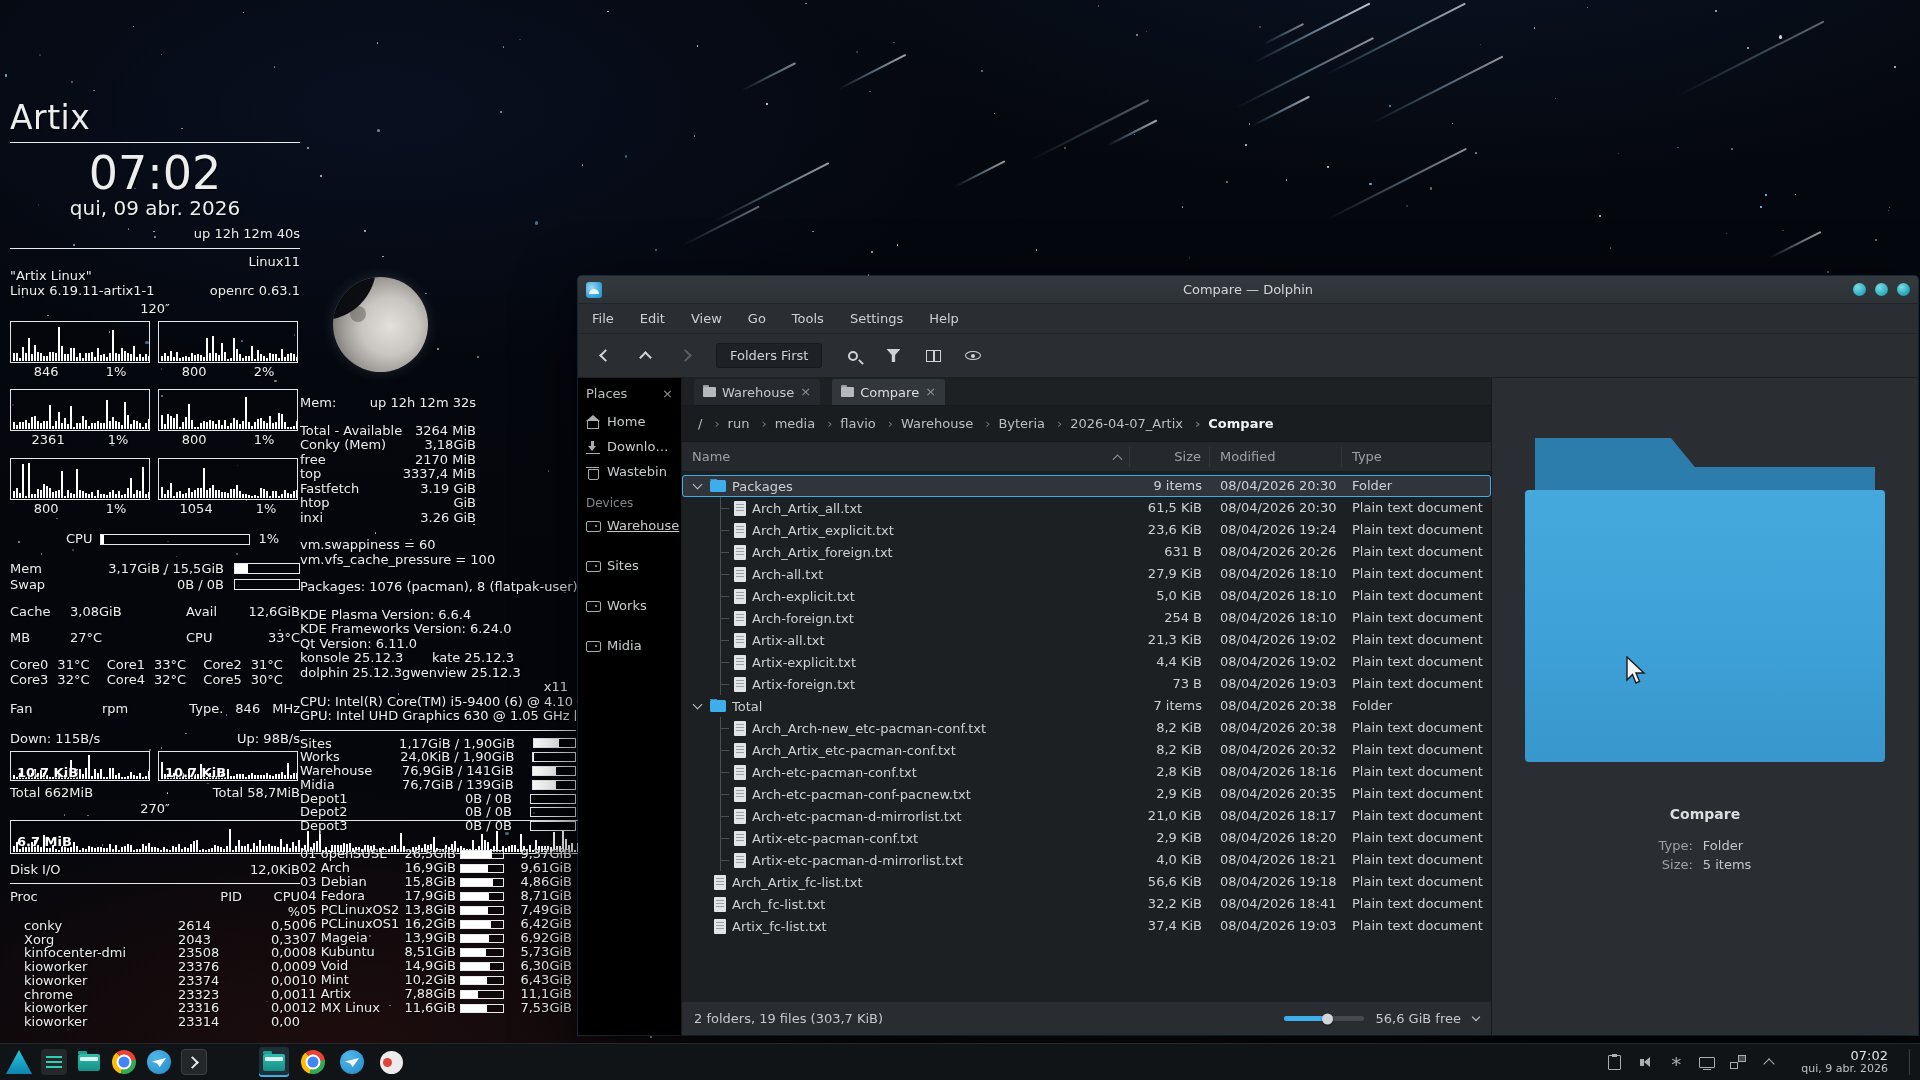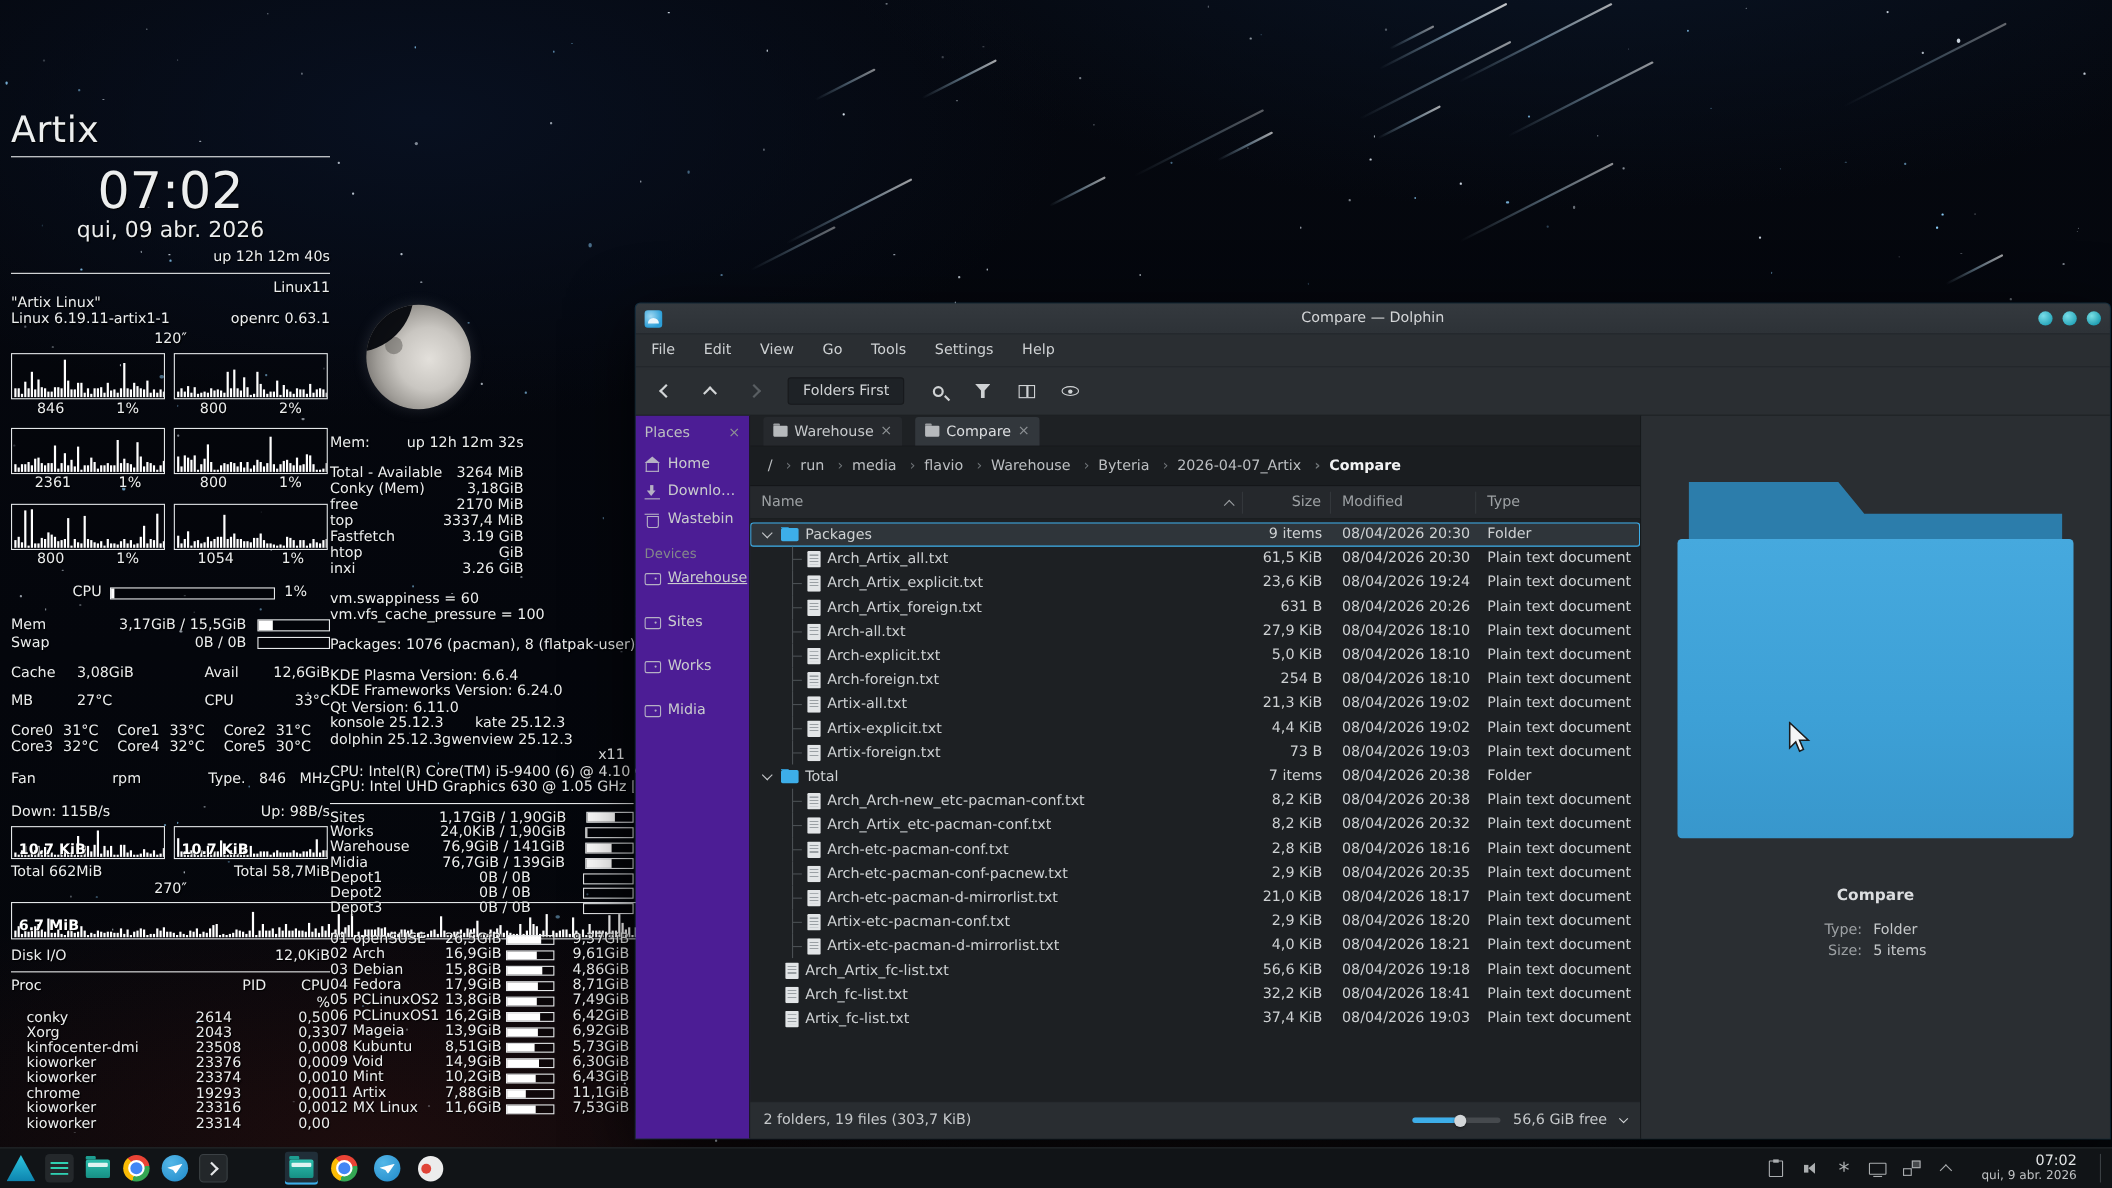--- a/index.html
+++ b/index.html
@@ -58,21 +58,21 @@
   .ph span:nth-child(2){margin-left:auto;width:64px;text-align:right}
   .ph span:nth-child(3){width:58px;text-align:right}
   .ph{display:flex}
   .proc{display:flex;line-height:13.7px}
   .proc .n{flex:1;padding-left:14px}.proc .p{width:64px;text-align:left}.proc .c{width:58px;text-align:right}
   
   #conky2{left:300px;top:396px;width:276px}
   .t172{width:176px}
   .apps{width:214px}
   .mnt{display:flex;align-items:center;line-height:13.8px}
-  .mnt .l{width:106px}.mnt .v{flex:1;text-align:center;padding-right:18px}
+  .mnt .l{width:106px}.mnt .v{flex:1;text-align:right;padding-right:18px}
   .mnt .bar{width:46px;height:10px}
   .dst{display:flex;align-items:center;line-height:14px}
   .dst .n{width:94px}.dst .u{width:62px;text-align:right}
   .dst .bar{width:44px;height:9px;margin:0 4px}
   .dst .f{width:64px;text-align:right}
   .gpu-clip{overflow:hidden;width:276px}
   #moon{position:absolute;left:333px;top:277px;width:95px;height:95px;border-radius:50%;overflow:hidden;
     background:radial-gradient(circle at 60% 52%, #e3e0db 0%, #c9c6c1 38%, #a09d98 62%, #6e6b67 85%, #4a4845 100%);
     box-shadow:0 0 14px rgba(200,210,220,.15)}
   #moon::before{content:'';position:absolute;left:18%;top:30%;width:16px;height:16px;border-radius:50%;background:rgba(90,88,84,.5)}
@@ -104,21 +104,21 @@
   .ffbtn{background:#1e2226;border:1px solid #17191c;border-radius:3px;padding:4px 13px;color:#d0d3d5;margin:0 6px}
   .ic-search{width:10px;height:10px;border:2px solid #cfd2d4;border-radius:50%;position:relative;display:block}
   .ic-search::after{content:'';position:absolute;left:8px;top:8px;width:6px;height:2px;background:#cfd2d4;transform:rotate(45deg)}
   .ic-filter{width:14px;height:13px;display:block;background:#cfd2d4;clip-path:polygon(0 0,100% 0,62% 46%,62% 100%,38% 100%,38% 46%)}
   .ic-split{width:15px;height:12px;display:block;border:1.5px solid #cfd2d4;position:relative}
   .ic-split::after{content:'';position:absolute;left:50%;top:0;bottom:0;width:1.5px;background:#cfd2d4}
   .ic-eye{width:16px;height:9px;display:block;border:1.5px solid #cfd2d4;border-radius:50%;position:relative}
   .ic-eye::after{content:'';position:absolute;left:50%;top:50%;width:4px;height:4px;border-radius:50%;background:#cfd2d4;transform:translate(-50%,-50%)}
   .wbody{flex:1;display:flex;min-height:0}
   
-  .places{width:104px;background:#4c1d95;border-right:1px solid #17191b;padding:6px 0;display:flex;flex-direction:column}
+  .places{width:104px;background:#000000;border-right:1px solid #17191b;padding:6px 0;display:flex;flex-direction:column}
   .phead{display:flex;align-items:center;padding:2px 8px 8px;color:#bcbfc1}
   .x-ico{margin-left:auto;color:#8d9194;font-size:13px;line-height:10px}
   .x-ico::before{content:'×'}
   .pitem{display:flex;align-items:center;gap:7px;padding:5px 8px;color:#c9ccce}
   .pitem .plbl{overflow:hidden;text-overflow:ellipsis}
   .pl-ico{width:14px;height:14px;flex:none;position:relative;opacity:.85}
   .pl-ico.home::before{content:'';position:absolute;left:1px;top:6px;width:10px;height:7px;border:1.5px solid #c8cbcd;border-top:0}
   .pl-ico.home::after{content:'';position:absolute;left:0;top:0;border-left:7px solid transparent;border-right:7px solid transparent;border-bottom:6px solid #c8cbcd}
   .pl-ico.download::before{content:'';position:absolute;left:5px;top:1px;width:3px;height:6px;background:#c8cbcd}
   .pl-ico.download::after{content:'';position:absolute;left:2px;top:6px;border-left:4.5px solid transparent;border-right:4.5px solid transparent;border-top:5px solid #c8cbcd}
@@ -1323,21 +1323,21 @@
       </div>
 
       <div class="proc">
         <span class="n">kioworker</span>
         <span class="p">23374</span>
         <span class="c">0,00</span>
       </div>
 
       <div class="proc">
         <span class="n">chrome</span>
-        <span class="p">19293</span>
+        <span class="p">23323</span>
         <span class="c">0,00</span>
       </div>
 
       <div class="proc">
         <span class="n">kioworker</span>
         <span class="p">23316</span>
         <span class="c">0,00</span>
       </div>
 
       <div class="proc">

